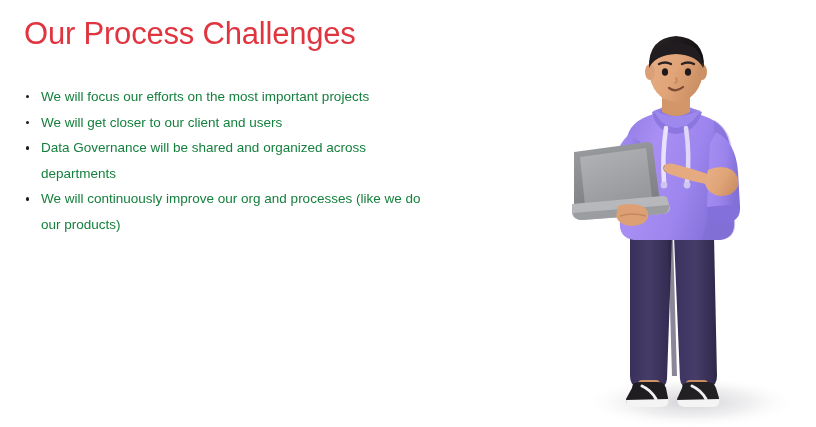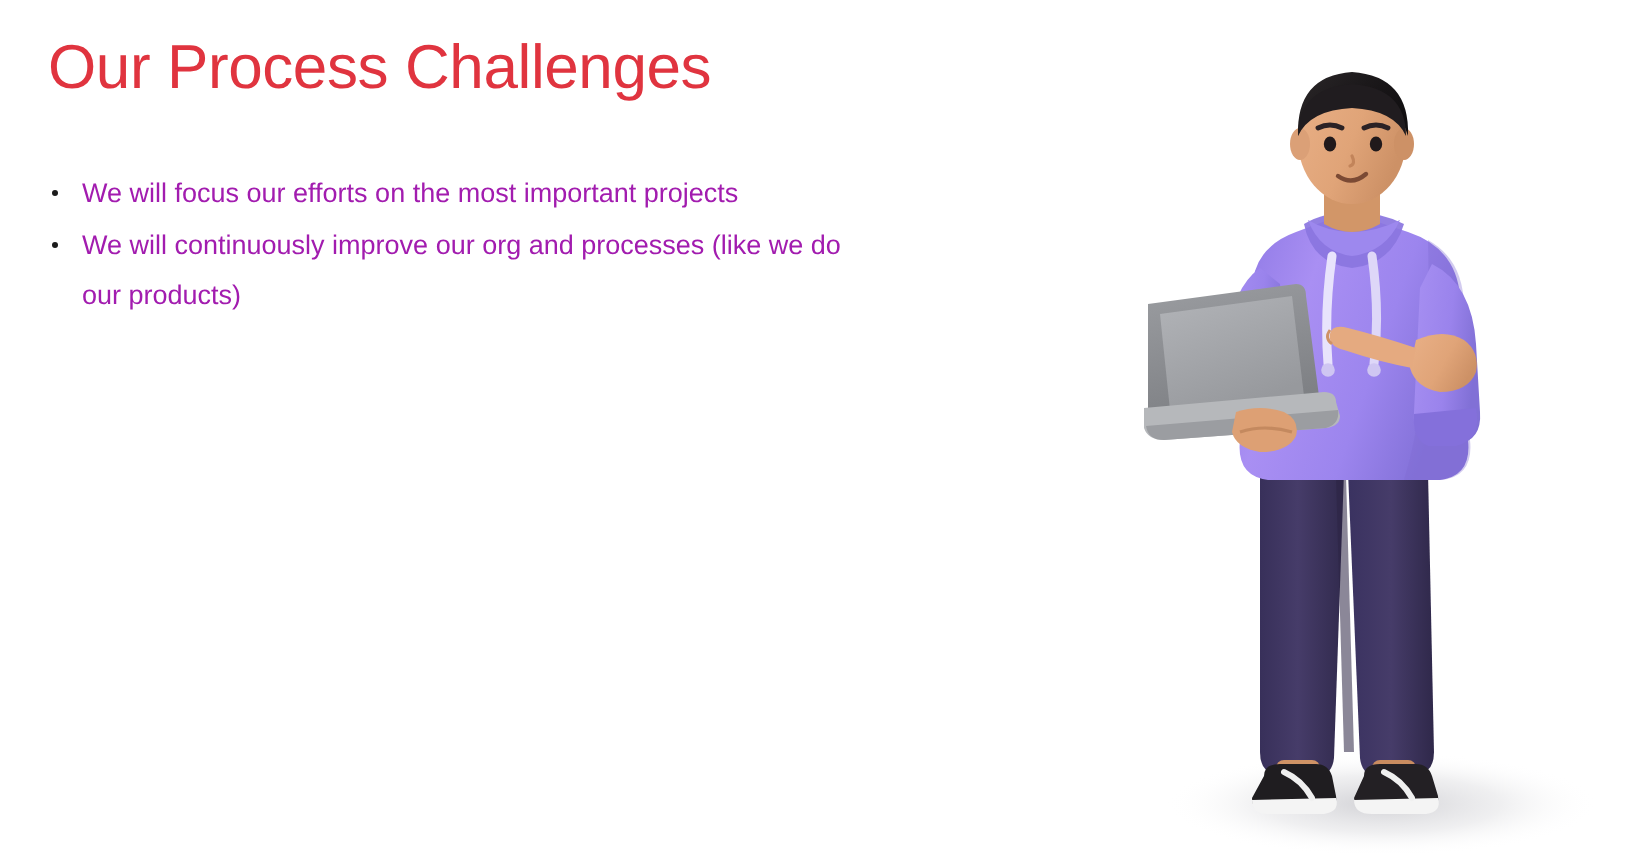--- a/index.html
+++ b/index.html
@@ -40,21 +40,21 @@
     top: 84px;
     width: 400px;
     list-style: none;
   }
 
   .bullet-item {
     position: relative;
     padding-left: 17px;
     font-size: 13.5px;
     line-height: 25.6px;
-    color: #a21caf;
+    color: #15803d;
   }
 
   .bullet-item::before {
     content: "";
     position: absolute;
     left: 2px;
     top: 11px;
     width: 3.4px;
     height: 3.4px;
     border-radius: 50%;
@@ -74,20 +74,22 @@
 </style>
 </head>
 <body>
 
 <div class="slide">
 
   <h1 class="slide-title">Our Process Challenges</h1>
 
   <ul class="bullet-list">
     <li class="bullet-item">We will focus our efforts on the most important projects</li>
+    <li class="bullet-item">We will get closer to our client and users</li>
+    <li class="bullet-item">Data Governance will be shared and organized across departments</li>
     <li class="bullet-item">We will continuously improve our org and processes (like we do our products)</li>
   </ul>
 
   <div class="illustration">
     <svg viewBox="0 0 260 403" xmlns="http://www.w3.org/2000/svg">
       <defs>
         <linearGradient id="gHoodie" x1="0" y1="0" x2="1" y2="0.4">
           <stop offset="0%" stop-color="#8d78e4"></stop>
           <stop offset="35%" stop-color="#a98ff3"></stop>
           <stop offset="70%" stop-color="#9c85ee"></stop>

